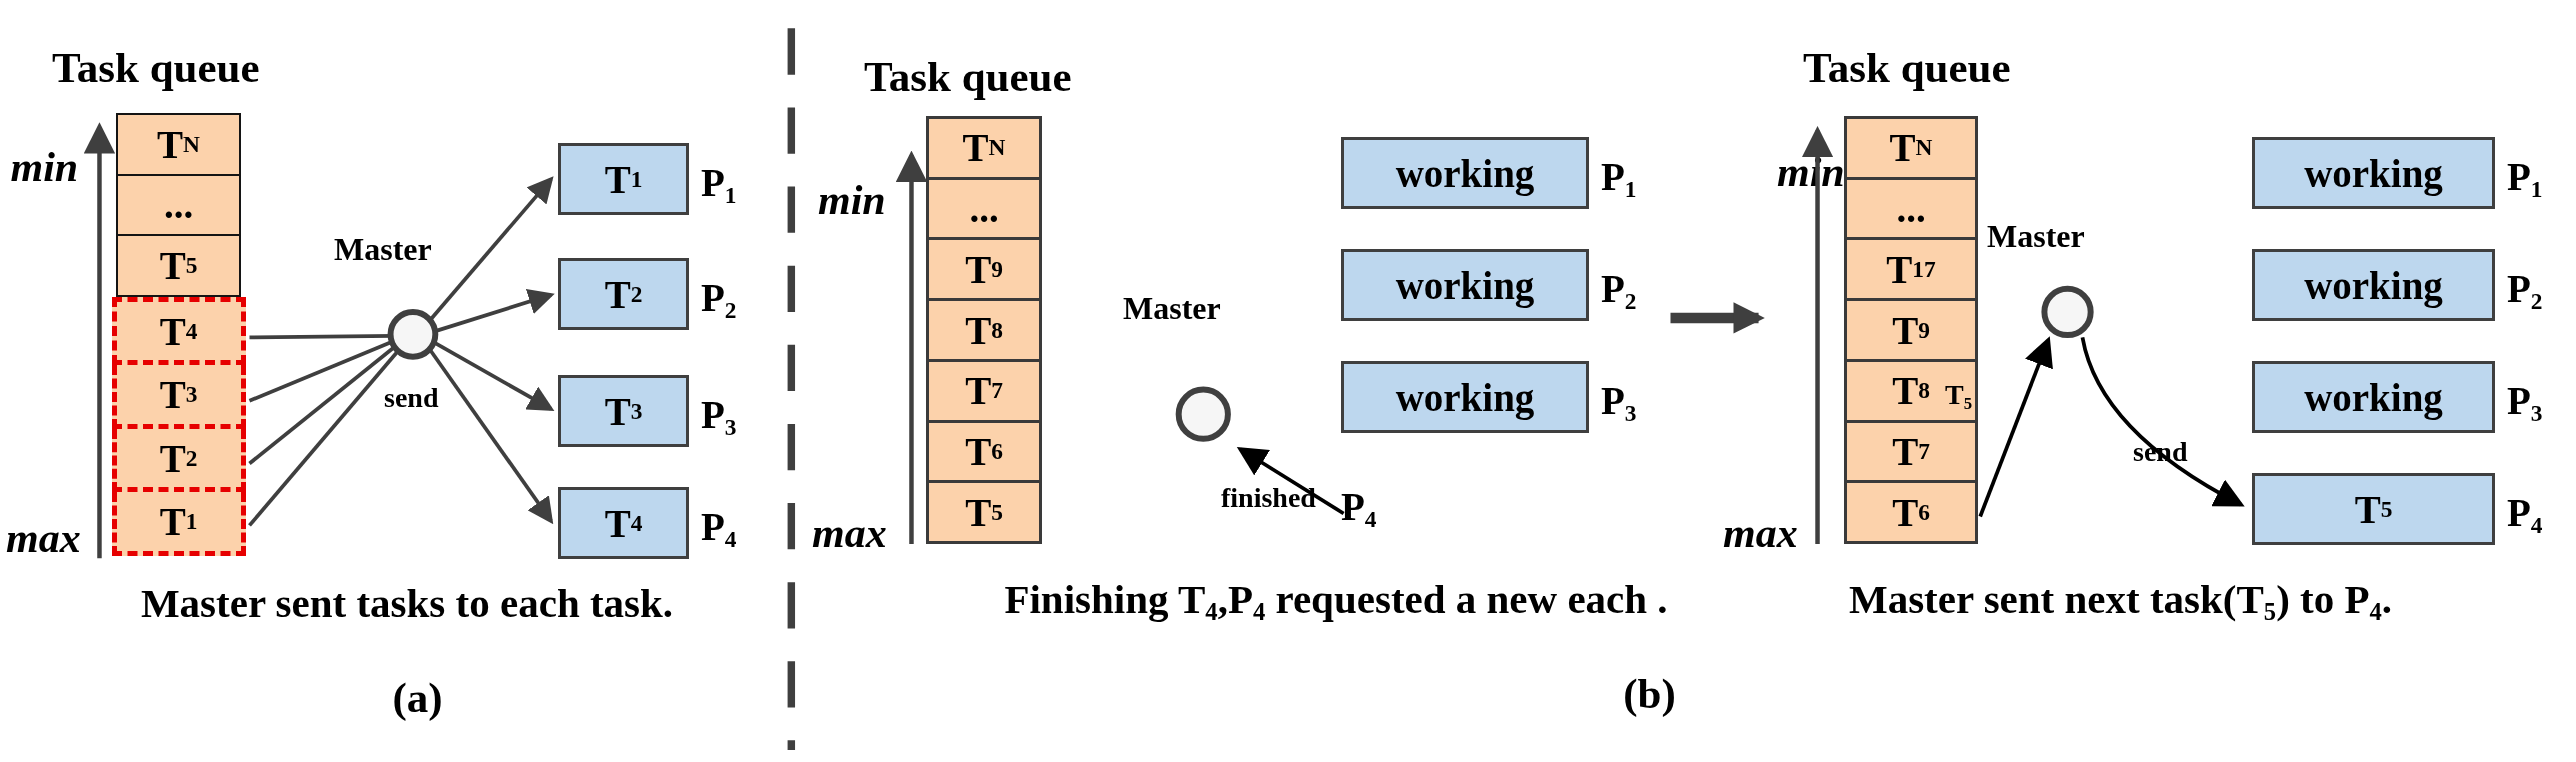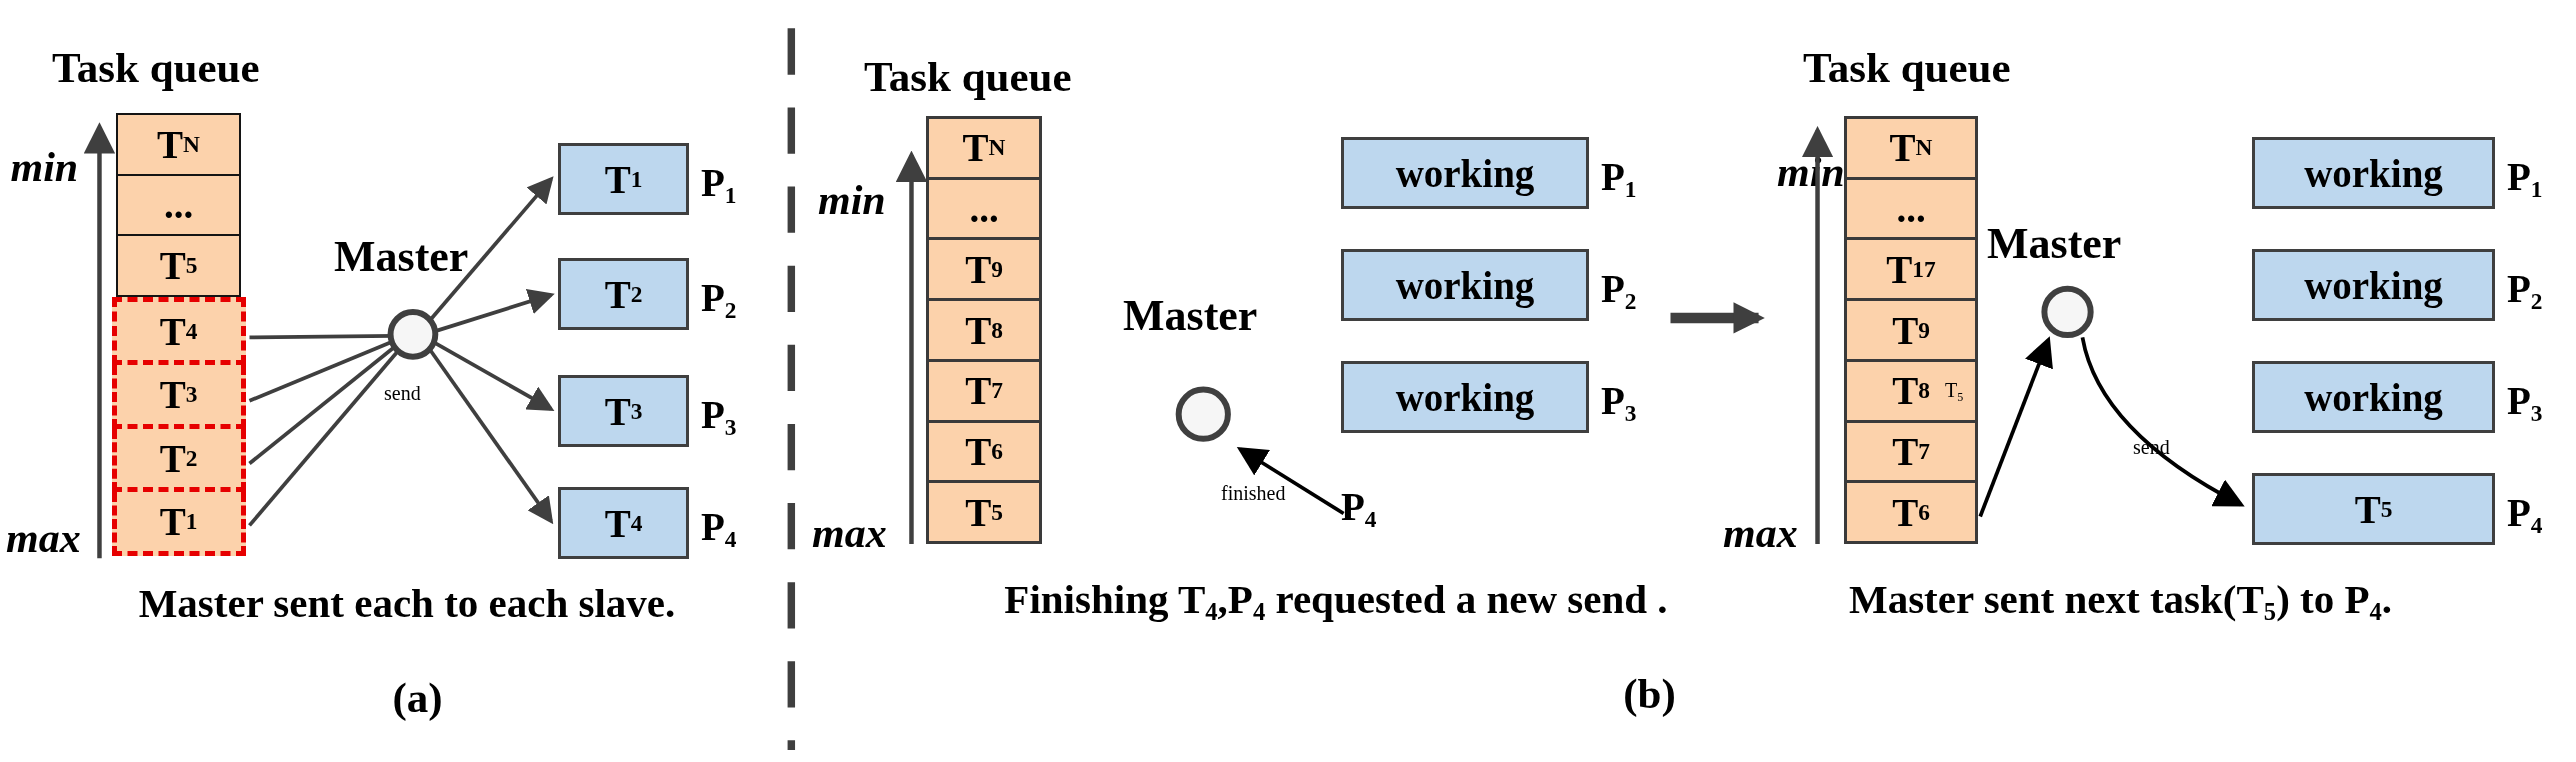--- a/index.html
+++ b/index.html
@@ -3,22 +3,22 @@
 <meta charset="utf-8">
 <style>
   html,body{margin:0;padding:0;background:#fff;}
   #canvas{
     position:relative;width:2576px;height:762px;background:#ffffff;overflow:hidden;
     font-family:"Liberation Serif","DejaVu Serif",serif;color:#000;border-radius:11px;
   }
   
   .qt{position:absolute;font-weight:bold;font-size:43px;white-space:nowrap;}
   .mm{position:absolute;font-style:italic;font-weight:bold;font-size:42px;white-space:nowrap;}
-  .ml{position:absolute;font-weight:bold;font-size:44px;white-space:nowrap;}
-  .sl{position:absolute;font-weight:normal;font-size:20px;white-space:nowrap;}
+  .ml{position:absolute;font-weight:bold;font-size:32px;white-space:nowrap;}
+  .sl{position:absolute;font-weight:bold;font-size:28px;white-space:nowrap;}
   .cap{position:absolute;font-weight:bold;font-size:41px;text-align:center;white-space:nowrap;}
   .pl{position:absolute;font-weight:bold;font-size:43px;text-align:center;}
   .sb{font-size:0.6em;vertical-align:-0.3em;}
   
   .queue{position:absolute;display:flex;flex-direction:column;box-sizing:border-box;}
   .qcell{
     flex:1;display:flex;align-items:center;justify-content:center;
     background:#fcd2ab;font-weight:bold;font-size:39px;box-sizing:border-box;
   }
   
@@ -111,21 +111,21 @@
     <div class="plabel"><span>P</span><span class="sb">3</span></div>
   </div>
   <div class="slave" style="left:558px;top:487px;">
     <div class="taskbox abox">
         <span>T</span>
         <span class="sb">4</span>
       </div>
     <div class="plabel"><span>P</span><span class="sb">4</span></div>
   </div>
 
-  <div class="cap" style="left:56px;top:579px;width:702px;"><span>Master sent each to each slave.</span></div>
+  <div class="cap" style="left:56px;top:579px;width:702px;"><span>Master sent tasks to each task.</span></div>
   <div class="pl" style="left:369px;top:673px;width:97px;">(a)</div>
 
   <div class="qt" style="left:864px;top:52px;">Task queue</div>
   <div class="mm" style="left:818px;top:176px;">min</div>
   <div class="mm" style="left:812px;top:509px;">max</div>
 
   <div class="queue bq" style="left:926px;top:116px;width:116px;height:428px;">
     <div class="qcell first">
         <span>T</span>
         <span class="sb">N</span>
@@ -178,21 +178,21 @@
         <span>working</span>
         <span class="sb"></span>
       </div>
     <div class="plabel"><span>P</span><span class="sb">3</span></div>
   </div>
   <div class="slave" style="left:1341px;top:473px;">
     <div class="plabel"><span>P</span><span class="sb">4</span></div>
   </div>
 
   <div class="cap" style="left:851px;top:575px;width:970px;">
-    <span>Finishing T</span><span class="sb">4</span><span>,P</span><span class="sb">4</span><span> requested a new send .</span>
+    <span>Finishing T</span><span class="sb">4</span><span>,P</span><span class="sb">4</span><span> requested a new each .</span>
   </div>
 
   <div class="qt" style="left:1803px;top:43px;">Task queue</div>
   <div class="mm" style="left:1777px;top:148px;">min</div>
   <div class="mm" style="left:1723px;top:509px;">max</div>
 
   <div class="queue bq" style="left:1844px;top:116px;width:134px;height:428px;">
     <div class="qcell first">
         <span>T</span>
         <span class="sb">N</span>

